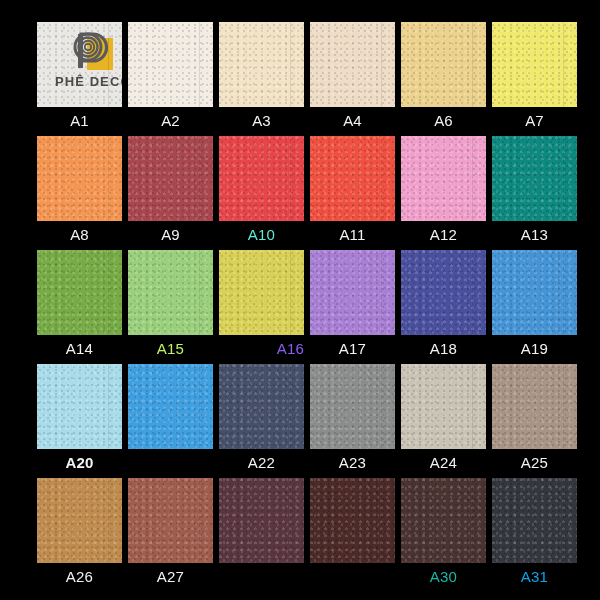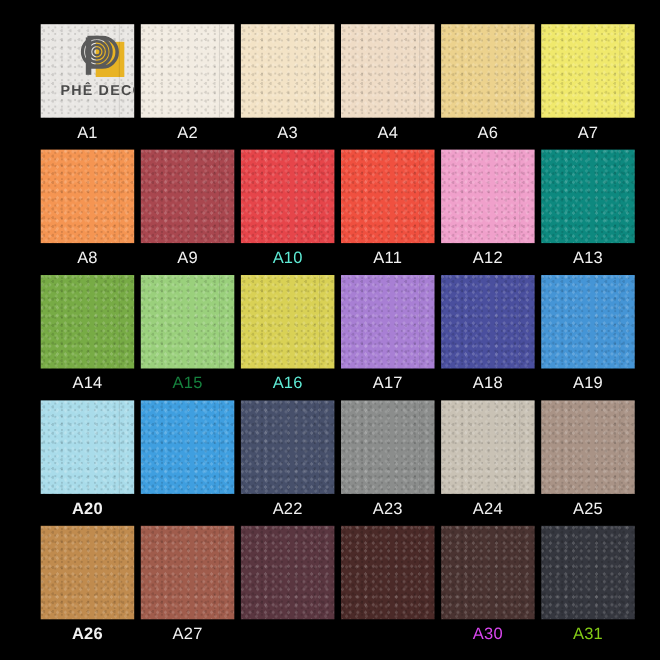--- a/index.html
+++ b/index.html
@@ -204,25 +204,25 @@
       <div class="swatch-cell">
         <div class="swatch-chip" style="background-color: rgb(13, 137, 127);"></div>
         <div class="swatch-label" style="color: rgb(242, 242, 242);">A13</div>
       </div>
       <div class="swatch-cell">
         <div class="swatch-chip" style="background-color: rgb(119, 171, 69);"></div>
         <div class="swatch-label" style="color: rgb(242, 242, 242);">A14</div>
       </div>
       <div class="swatch-cell">
         <div class="swatch-chip" style="background-color: rgb(154, 208, 124);"></div>
-        <div class="swatch-label" style="color: #15803d;">A15</div>
+        <div class="swatch-label" style="color: #bef264;">A15</div>
       </div>
       <div class="swatch-cell">
         <div class="swatch-chip" style="background-color: rgb(217, 209, 85);"></div>
-        <div class="swatch-label" style="color: #5eead4;">A16</div>
+        <div class="swatch-label" style="color: #8b5cf6; text-align: right;">A16</div>
       </div>
       <div class="swatch-cell">
         <div class="swatch-chip" style="background-color: rgb(168, 127, 212);"></div>
         <div class="swatch-label" style="color: rgb(242, 242, 242);">A17</div>
       </div>
       <div class="swatch-cell">
         <div class="swatch-chip" style="background-color: rgb(74, 79, 158);"></div>
         <div class="swatch-label" style="color: rgb(242, 242, 242);">A18</div>
       </div>
       <div class="swatch-cell">
@@ -247,34 +247,34 @@
       <div class="swatch-cell">
         <div class="swatch-chip" style="background-color: rgb(201, 194, 181);"></div>
         <div class="swatch-label" style="color: rgb(242, 242, 242);">A24</div>
       </div>
       <div class="swatch-cell">
         <div class="swatch-chip" style="background-color: rgb(169, 147, 134);"></div>
         <div class="swatch-label" style="color: rgb(242, 242, 242);">A25</div>
       </div>
       <div class="swatch-cell">
         <div class="swatch-chip" style="background-color: rgb(192, 139, 78);"></div>
-        <div class="swatch-label" style="color: rgb(242, 242, 242); font-weight: bold;">A26</div>
+        <div class="swatch-label" style="color: rgb(242, 242, 242);">A26</div>
       </div>
       <div class="swatch-cell">
         <div class="swatch-chip" style="background-color: rgb(160, 92, 76);"></div>
         <div class="swatch-label" style="color: rgb(242, 242, 242);">A27</div>
       </div>
       <div class="swatch-cell">
         <div class="swatch-chip" style="background-color: rgb(90, 54, 64);"></div>
       </div>
       <div class="swatch-cell">
         <div class="swatch-chip" style="background-color: rgb(75, 42, 40);"></div>
       </div>
       <div class="swatch-cell">
         <div class="swatch-chip" style="background-color: rgb(74, 51, 49);"></div>
-        <div class="swatch-label" style="color: #d946ef;">A30</div>
+        <div class="swatch-label" style="color: #14b8a6;">A30</div>
       </div>
       <div class="swatch-cell">
         <div class="swatch-chip" style="background-color: rgb(53, 55, 63);"></div>
-        <div class="swatch-label" style="color: #84cc16;">A31</div>
+        <div class="swatch-label" style="color: #0ea5e9;">A31</div>
       </div>
     </div>
 </div>
 
 </body></html>

